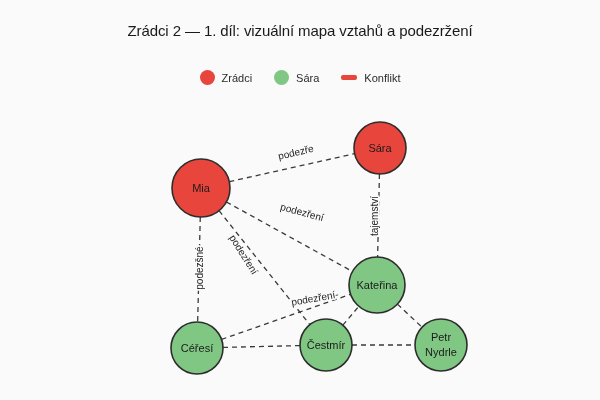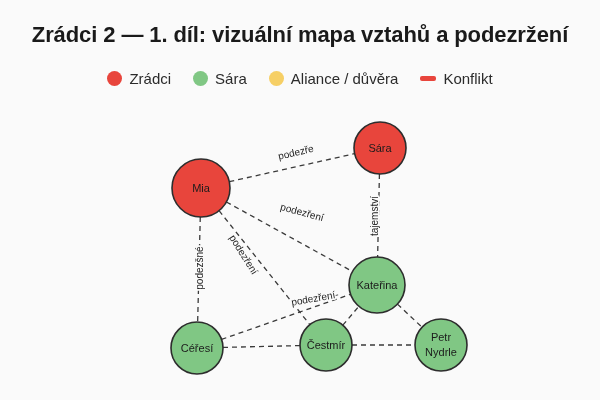--- a/index.html
+++ b/index.html
@@ -13,22 +13,22 @@
     font-family: "Liberation Sans", sans-serif;
     overflow: hidden;
     position: relative;
   }
   #page-title {
     position: absolute;
     top: 22px;
     left: 0;
     width: 600px;
     text-align: center;
-    font-size: 22px;
-    font-weight: bold;
+    font-size: 15px;
+    font-weight: normal;
     color: #1a1a1a;
     letter-spacing: -0.1px;
     white-space: nowrap;
   }
   #legend {
     position: absolute;
     top: 70px;
     left: 0;
     width: 600px;
     display: flex;
@@ -47,21 +47,21 @@
     border-radius: 50%;
     flex: none;
   }
   .legend-swatch-bar {
     width: 16px;
     height: 5px;
     border-radius: 2px;
     flex: none;
   }
   .legend-label {
-    font-size: 15px;
+    font-size: 11px;
     color: #2b2b2b;
     white-space: nowrap;
   }
   #graph-canvas {
     position: absolute;
     top: 0;
     left: 0;
     width: 600px;
     height: 400px;
   }
@@ -96,24 +96,20 @@
 <div id="page-title">Zrádci 2 — 1. díl: vizuální mapa vztahů a podezržení</div>
 
 <div id="legend">
     <div class="legend-item">
       <span class="legend-swatch-dot" style="background: rgb(232, 69, 60);"></span>
       <span class="legend-label">Zrádci</span>
     </div>
     <div class="legend-item">
       <span class="legend-swatch-dot" style="background: rgb(128, 199, 132);"></span>
       <span class="legend-label">Sára</span>
-    </div>
-    <div class="legend-item">
-      <span class="legend-swatch-dot" style="background: rgb(246, 207, 101);"></span>
-      <span class="legend-label">Aliance / důvěra</span>
     </div>
     <div class="legend-item">
       <span class="legend-swatch-bar" style="background: rgb(232, 69, 60);"></span>
       <span class="legend-label">Konflikt</span>
     </div>
   </div>
 
 <svg id="graph-canvas" viewBox="0 0 600 400" xmlns="http://www.w3.org/2000/svg">
   <g id="edges-layer">
       <line class="edge-line" x1="229.30196440223358" y1="181.67553868106512" x2="354.6258250186871" y2="153.6702066997347"></line>

